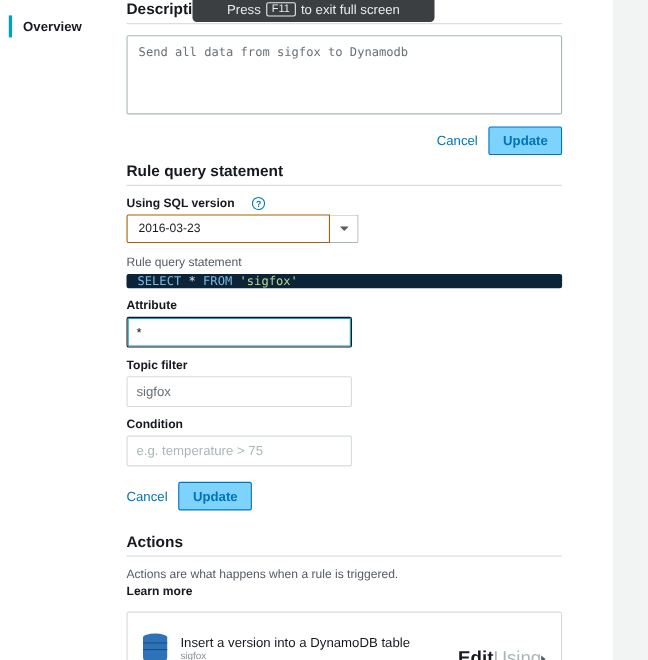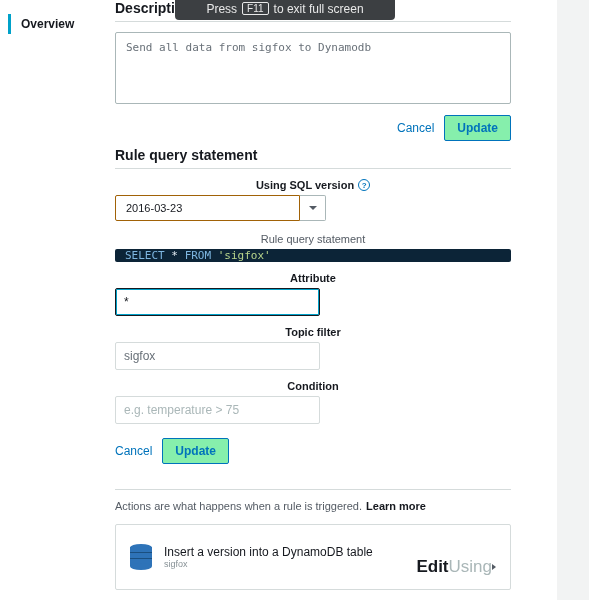--- a/index.html
+++ b/index.html
@@ -7,22 +7,22 @@
   .page { display: flex; background: #fff; width: 589px; height: 600px; }
   .right-gutter { position: absolute; top:0; right:0; width: 32px; height: 600px; background: #f2f3f3; }
   .left-nav { width: 115px; padding: 14px 0 0 8px; }
   .nav-item { font-size: 12px; color: #16191f; padding: 3px 10px 3px 10px; border-left: 3px solid #00a1c9; font-weight: 600; }
   .main { flex: 1; padding: 0 24px 0 0; max-width: 420px; }
   .section-title { font-size: 14px; font-weight: 700; margin-bottom: 4px; color: #16191f;}
   .hr { border: none; border-top: 1px solid #d5dbdb; margin: 5px 0 10px 0; }
   .desc-box { width: 100%; height: 72px; border: 1px solid #aab7b8; border-radius: 2px; padding: 8px 10px; font-size: 11px; color: #687078; resize: none; }
   .row-right { display: flex; justify-content: flex-end; align-items: center; gap: 10px; margin-top: 8px; }
   .link { color: #0073bb; font-size: 12px; cursor: pointer; }
-  .btn-outline { border: 1px solid #0073bb; background: #86efac; color: #0073bb; padding: 5px 12px; border-radius: 2px; font-size: 12px; cursor: pointer; font-weight: 600; }
-  .lbl { font-size: 11px; color: #16191f; font-weight: 600; margin: 10px 0 4px 0; display: flex; align-items: center; gap: 4px; justify-content: center; }
+  .btn-outline { border: 1px solid #0073bb; background: #7dd3fc; color: #0073bb; padding: 5px 12px; border-radius: 2px; font-size: 12px; cursor: pointer; font-weight: 600; }
+  .lbl { font-size: 11px; color: #16191f; font-weight: 600; margin: 10px 0 4px 0; display: flex; align-items: center; gap: 16px; }
   .lbl.small { font-weight: 400; color: #545b64; }
   .info-icon { width: 12px; height: 12px; border: 1.3px solid #0073bb; border-radius: 50%; display: inline-flex; align-items: center; justify-content: center; color: #0073bb; font-size: 8px; font-weight:700;}
   .select-row { display: flex; }
   .select-val { border: 1px solid #a16207; padding: 6px 10px; width: 185px; font-size: 11px; border-radius: 2px 0 0 2px; }
   .select-btn { border: 1px solid #aab7b8; border-left: none; width: 26px; display:flex; align-items:center; justify-content:center; border-radius: 0 2px 2px 0; background:#fff;}
   .caret-down { width:0;height:0;border-left:4px solid transparent;border-right:4px solid transparent;border-top:4px solid #545b64;}
   .code-block { background: #0c2437; color: #e6eef5; padding: 0 10px; font-family: Consolas, monospace; font-size: 11px; border-radius: 2px; }
   .code-kw { color: #7eb6e0; }
   .code-str { color: #b9d68c; }
   .input { border: 1px solid #879196; border-radius: 2px; padding: 6px 8px; font-size: 12px; width: 205px; }
@@ -99,22 +99,23 @@
     <div class="input light ph">e.g. temperature &gt; 75</div>
 
     <div class="row-left">
       <span class="link">Cancel</span>
       <button class="btn-outline">Update</button>
     </div>
 
     <div class="spacer"></div>
 
     
+    <div class="section-title">Actions</div>
     <hr class="hr">
-    <div style="display:flex; gap:4px;">
+    <div style="display:flex; gap:4px;flex-direction:column;">
       <span class="muted">Actions are what happens when a rule is triggered.</span>
       <span class="learn">Learn more</span>
     </div>
 
     <div class="action-card">
       <div class="db-icon">
         <div class="body"></div>
           <div class="ell e1"></div>
           <div class="ell ebot"></div>
           <div class="line l1"></div>

